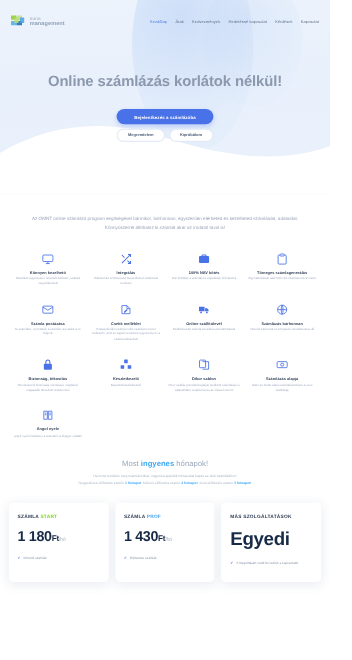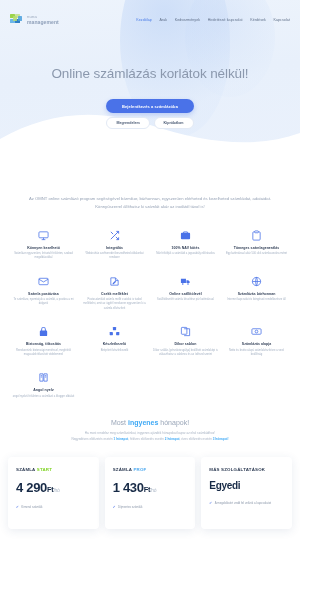--- a/index.html
+++ b/index.html
@@ -55,21 +55,21 @@
   }
   .blob-1 { width: 110px; height: 190px; left: 120px; top: -40px; border-radius: 50% 50% 48% 52%; }
   .blob-2 { width: 90px; height: 120px; left: 185px; top: -10px; opacity: .5; }
   .wave {
     position: absolute; left: 0; bottom: 0; width: 300px; height: 78px;
   }
   .hero-inner {
     position: relative; z-index: 3; text-align: center; padding-top: 35px;
   }
   .hero-title {
-    font-size: 13.5px; color: #8b98ad; font-weight: 400;
+    font-size: 13.5px; color: #8b98ad; font-weight: 700;
     letter-spacing: -0.1px;
   }
   .hero-btns { margin-top: 18px; display: flex; flex-direction: column; align-items: center; gap: 4px; }
   .btn-primary {
     background: #4a72e8; color: #fff; font-size: 4px; font-weight: 700;
     padding: 4.5px 16px; border-radius: 12px; border: none; cursor: pointer;
     letter-spacing: .1px; box-shadow: 0 2px 5px rgba(74,114,232,.28);
   }
   .btn-row { display: flex; gap: 4px; }
   .btn-ghost {
@@ -121,21 +121,21 @@
   }
   .card-label { font-size: 4.4px; font-weight: 700; color: #2e3c54; letter-spacing: .2px; }
   .card-label .hl-start { color: #7ed321; }
   .card-label .hl-prof { color: #4aa8f0; }
   .card-price {
     margin-top: 8px; font-size: 13px; font-weight: 700; color: #172a46;
     letter-spacing: -0.3px; white-space: nowrap;
   }
   .card-price .cur { font-size: 7.5px; }
   .card-price .per { font-size: 5px; color: #aeb9c8; font-weight: 400; }
-  .card-price.custom { font-size: 10px; }
+  .card-price.custom { font-size: 17px; }
   .card-feat { margin-top: 10px; display: flex; gap: 2.5px; align-items: flex-start; }
   .check { color: #4a72e8; font-size: 3.4px; line-height: 1.5; flex: none; }
   .card-feat-txt { font-size: 2.9px; color: #8d99ab; line-height: 1.55; }
 </style>
 </head>
 <body>
 
 <div class="page">
 
   <div class="topbar">
@@ -368,21 +368,21 @@
     </div>
   </div>
 
   <div class="pricing">
 
     <div class="card">
       <div class="card-label">
         <span>SZÁMLA </span><span class="hl-start">START</span>
       </div>
       <div class="card-price">
-        <span>4 290</span><span class="cur">Ft</span><span class="per">/hó</span>
+        <span>1 180</span><span class="cur">Ft</span><span class="per">/hó</span>
       </div>
       <div class="card-feat">
         <span class="check">✔</span>
         <span class="card-feat-txt">Kimenő számlák</span>
       </div>
     </div>
 
     <div class="card">
       <div class="card-label">
         <span>SZÁMLA </span><span class="hl-prof">PROF</span>

